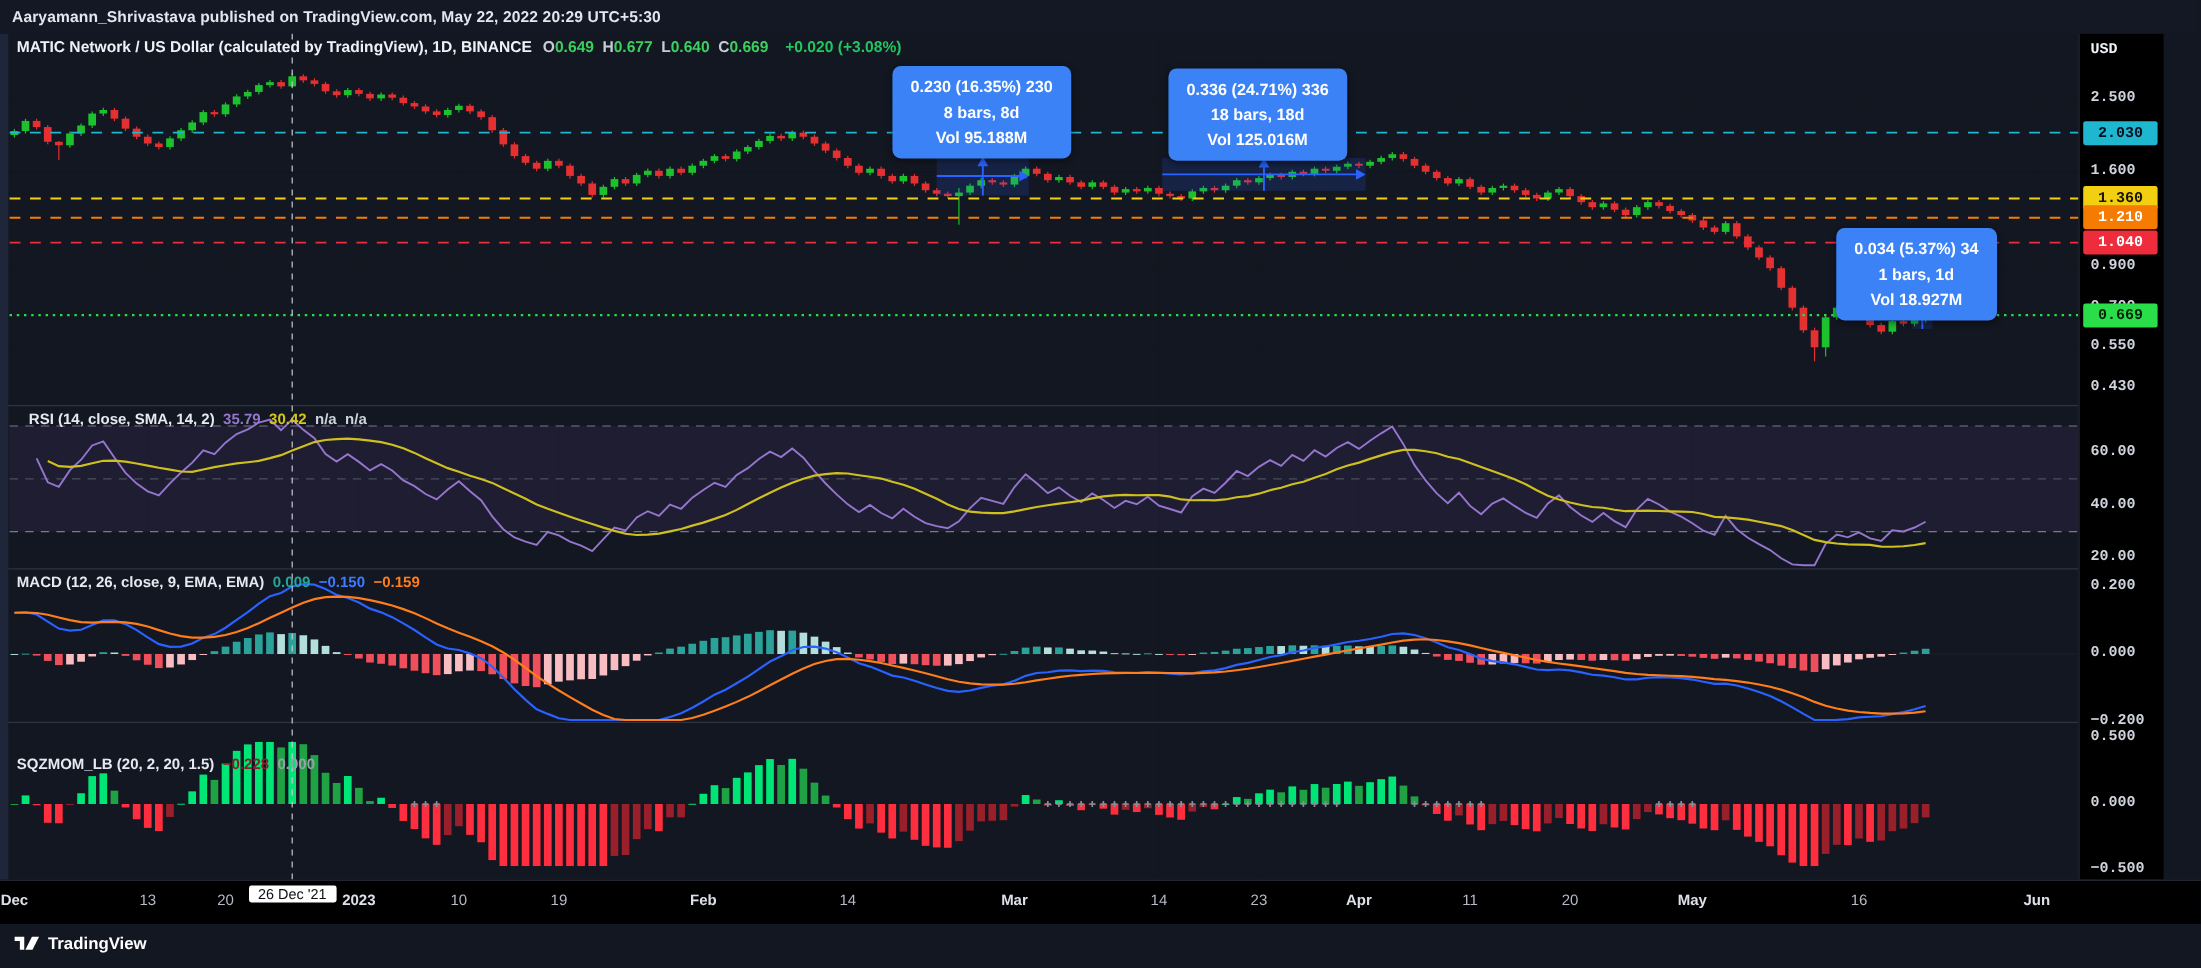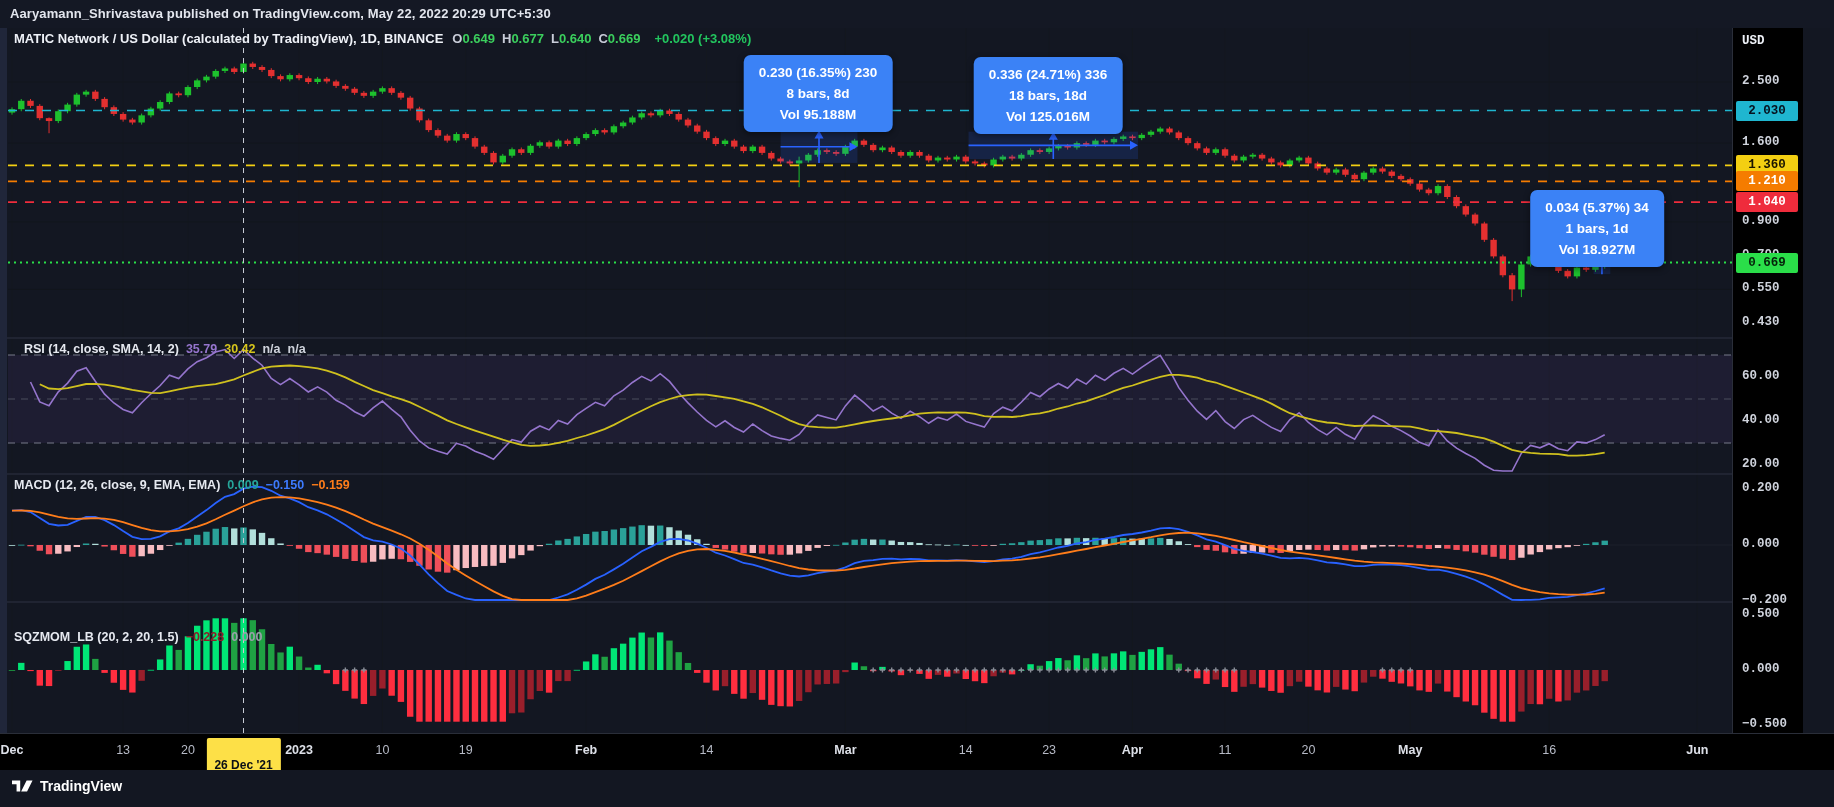--- a/index.html
+++ b/index.html
@@ -32,22 +32,22 @@
     position:absolute;left:3px;width:62px;height:20px;border-radius:2px;text-align:center;
     line-height:20px;font-size:12.5px;font-weight:700;z-index:5;
   }
   .timeaxis{
     position:absolute;left:0;top:733px;width:1834px;height:37px;background:#000;
     border-top:1px solid #2a2e39;z-index:4;box-sizing:border-box;
   }
   .tlabel{position:absolute;top:9px;transform:translateX(-50%);font-size:12.5px;color:#b6bac6;font-weight:400;}
   .tlabel.month{color:#dde0e8;font-weight:700;}
   .xchip{
-    position:absolute;top:4px;transform:translateX(-50%);background:#fde047;color:#0b0e16;
-    font-size:12px;font-weight:700;padding:20px 8px;border-radius:2px;z-index:6;white-space:nowrap;
+    position:absolute;top:4px;transform:translateX(-50%);background:#ffffff;color:#0b0e16;
+    font-size:12px;font-weight:400;padding:0 8px;border-radius:2px;z-index:6;white-space:nowrap;
   }
   .tt{
     position:absolute;transform:translateX(-50%);background:#3b82f6;color:#fff;border-radius:7px;
     font-size:13.5px;font-weight:700;text-align:center;padding:7px 15px;line-height:21px;
     z-index:7;white-space:nowrap;box-shadow:0 2px 6px rgba(0,0,0,.45);
   }
   .footer{position:absolute;left:0;top:770px;width:1834px;height:37px;background:#131722;z-index:5;}
   .brand{position:absolute;left:12px;top:8px;display:flex;align-items:center;gap:7px;color:#fff;font-size:14px;font-weight:700;}
 </style>
 </head>

